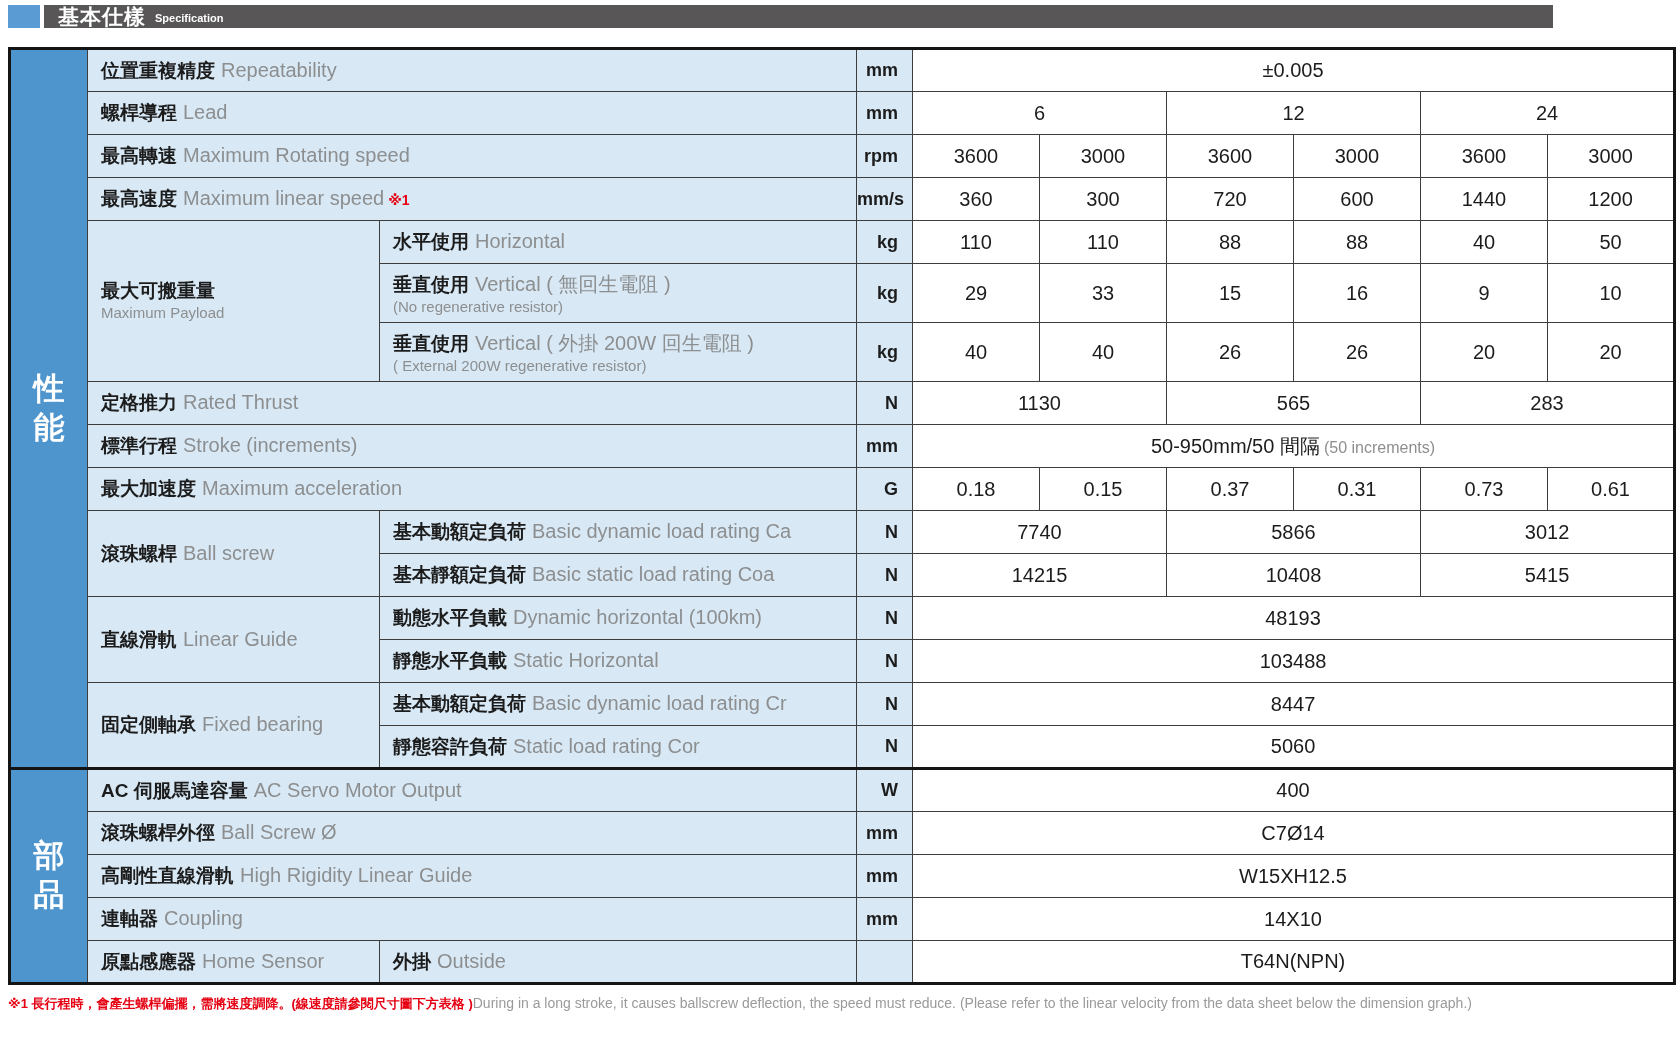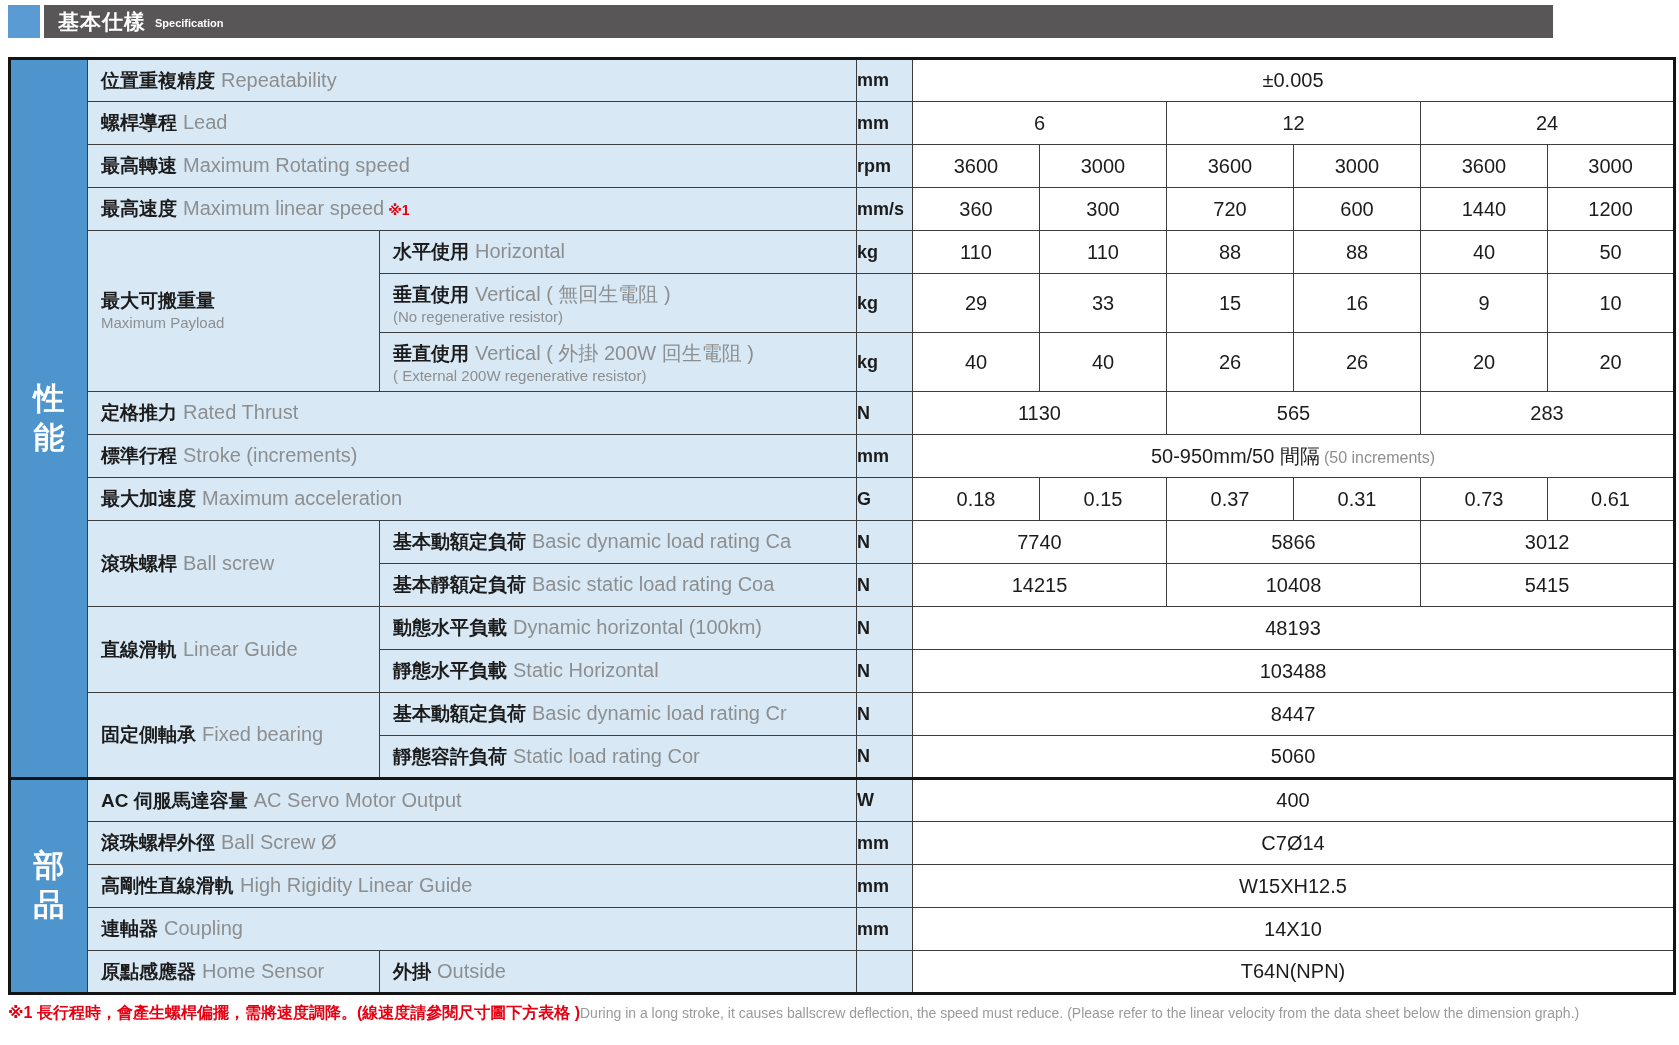--- a/index.html
+++ b/index.html
@@ -16,21 +16,21 @@
   *{box-sizing:border-box;}
   html,body{margin:0;padding:0;}
   body{
     width:1679px;height:1045px;background:#ffffff;
     font-family:"Liberation Sans","DejaVu Sans",sans-serif;
     color:var(--text-dark);overflow:hidden;
   }
   .page{padding:5px 0 0 8px;}
 
   
-  .hdr{display:flex;align-items:stretch;height:33px;}
+  .hdr{display:flex;align-items:stretch;height:23px;}
   .hdr-square{width:32px;background:var(--accent-blue);}
   .hdr-bar{
     width:1509px;margin-left:4px;background:var(--header-gray);
     display:flex;align-items:center;padding-left:14px;color:#fff;
   }
   .hdr-zh{font-size:21px;font-weight:bold;letter-spacing:1px;}
   .hdr-en{font-size:11px;font-weight:bold;margin-left:9px;padding-top:3px;}
 
   
   table.spec{
@@ -48,33 +48,33 @@
   }
   td.lbl,td.grp,td.sub{background:var(--label-bg);padding-left:13px;}
   .zh{font-size:19px;font-weight:bold;color:var(--text-dark);}
   .en{font-size:20px;color:var(--text-gray);margin-left:6px;}
   .en2{font-size:15px;color:var(--text-gray);line-height:1.05;margin-top:1px;}
   .ref{font-size:14px;font-weight:bold;color:var(--note-red);margin-left:4px;}
   td.grp .zh-block{font-size:19px;font-weight:bold;line-height:1.2;}
   td.grp .en-block{font-size:15px;color:var(--text-gray);line-height:1.2;margin-top:2px;}
 
   td.unit{
-    background:var(--label-bg);padding-right:14px;
+    background:var(--label-bg);text-align:right;padding-right:14px;
     font-size:18px;font-weight:bold;color:var(--text-dark);
   }
   td.val{
     background:#fff;text-align:center;font-size:20px;color:var(--text-dark);
   }
   .val-sub{font-size:16px;color:var(--text-gray);margin-left:4px;text-align:center;}
 
   tr.section-split td{border-top:3px solid var(--outer-border);}
 
   
   .footnote{margin-top:8px;line-height:1.2;white-space:nowrap;}
-  .fn-red{color:var(--note-red);font-size:16px;font-weight:bold;}
+  .fn-red{color:var(--note-red);font-size:13px;font-weight:bold;}
   .fn-gray{color:#9a9a9a;font-size:14px;}
 </style>
 </head>
 <body>
 
 <div class="page">
 
   <div class="hdr">
     <div class="hdr-square"></div>
     <div class="hdr-bar">

